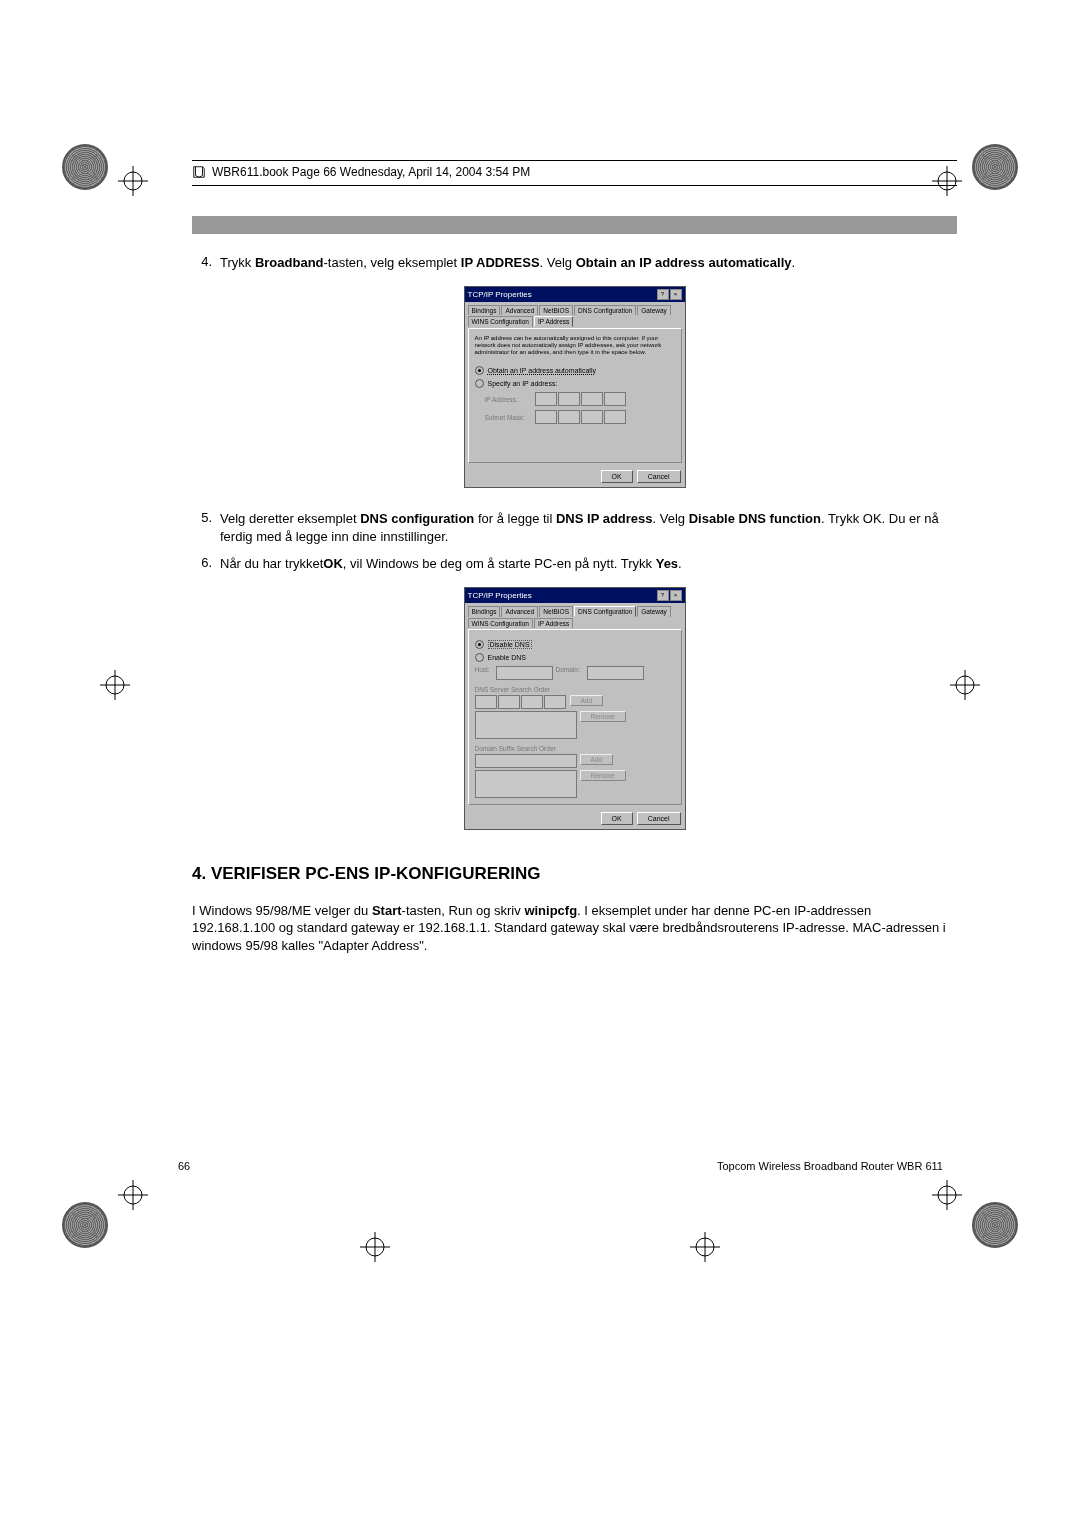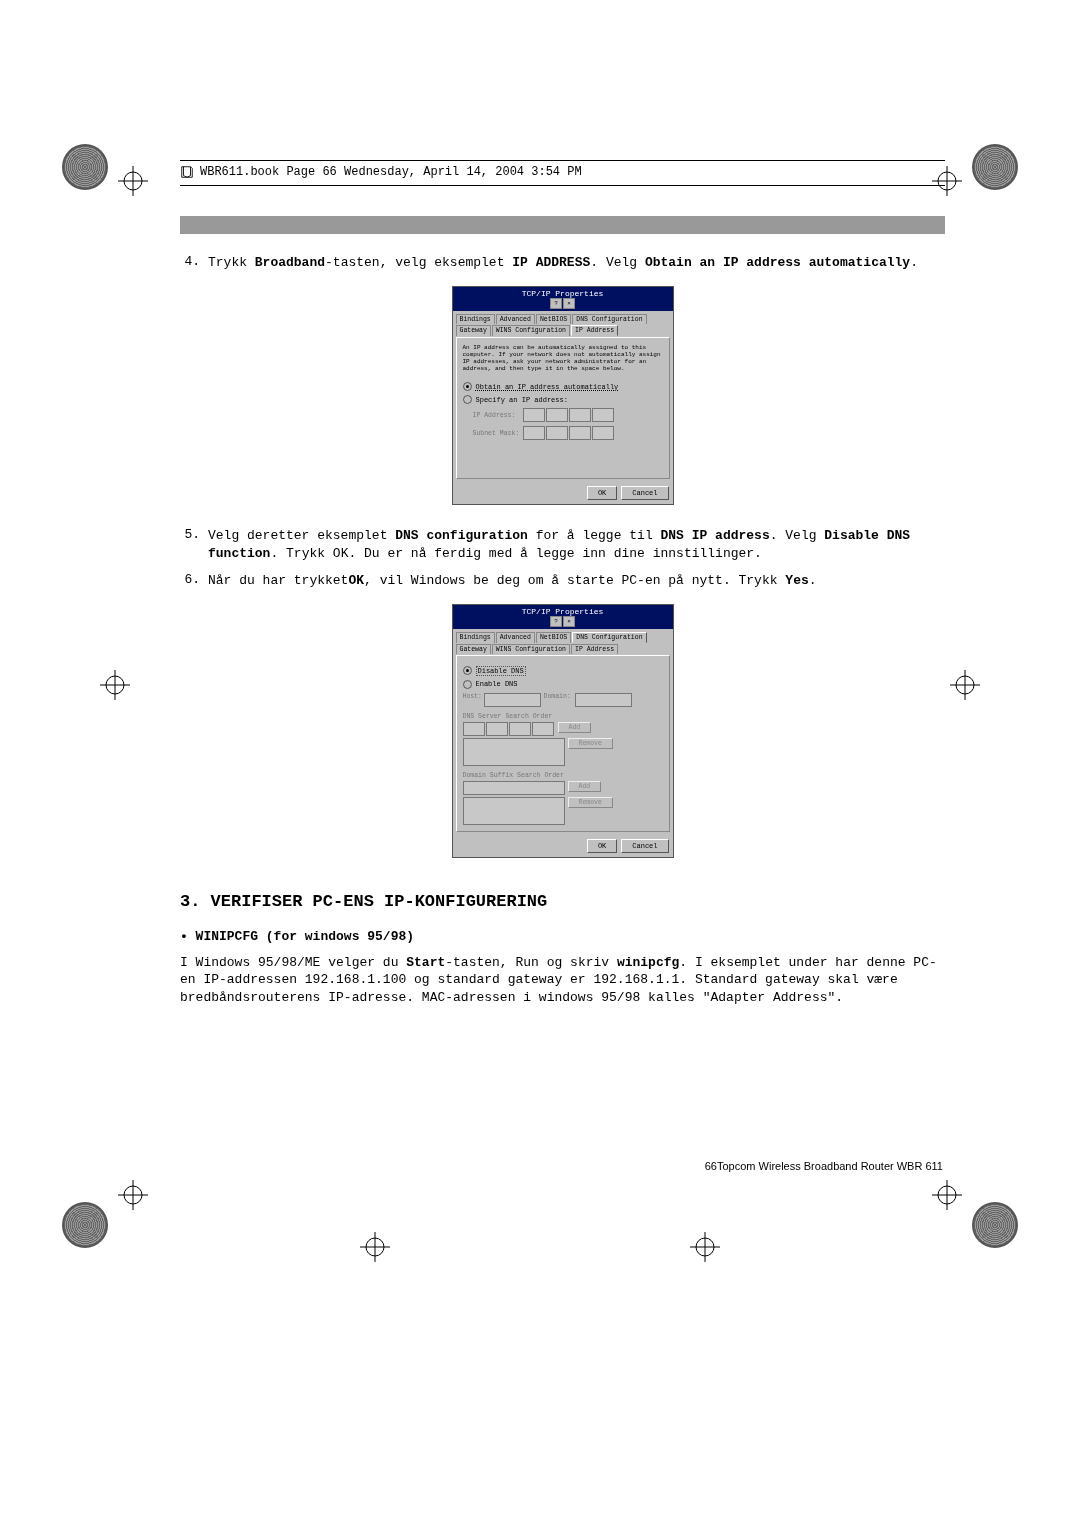--- a/index.html
+++ b/index.html
@@ -8,24 +8,23 @@
     width: 1080px;
     height: 1528px;
     font-family: Arial, Helvetica, sans-serif;
     font-size: 13px;
     color: #000;
     background: #fff;
     position: relative;
   }
   .page {
     position: absolute;
-    left: 180px;
+    left: 192px;
     top: 160px;
     width: 765px;
-    font-family: Liberation Mono, monospace;
   }
   .header-rule-top { border-top: 1px solid #000; margin-bottom: 2px; }
   .header-line {
     display: flex;
     align-items: center;
     font-size: 12px;
     padding: 2px 0 6px 0;
   }
   .hdr-icon {
     display: inline-block;
@@ -66,21 +65,20 @@
     color: #000;
   }
   .win95 .tbar {
     background: #001060;
     color: #fff;
     font-size: 8px;
     padding: 2px 3px;
     display: flex;
     justify-content: space-between;
     align-items: center;
-    flex-direction: column;
   }
   .win95 .tbar .tbtns { display: flex; gap: 1px; }
   .win95 .tbar .tb {
     width: 10px; height: 9px;
     background: #c0c0c0;
     border: 1px solid #888;
     font-size: 6px;
     display: flex; align-items: center; justify-content: center;
     color: #000;
   }
@@ -136,21 +134,21 @@
   .para { margin: 0 0 14px 0; line-height: 1.35; }
   .sub { margin: 0 0 10px 0; font-weight: bold; }
   .note { font-style: italic; font-weight: bold; margin: 14px 0; }
 
   .footer {
     position: absolute;
     left: 178px;
     width: 765px;
     top: 1160px;
     display: flex;
-    justify-content: flex-end;
+    justify-content: space-between;
     font-size: 11px;
   }
   .reg-cross { position: absolute; }
 
   .coin { position:absolute; width:42px; height:42px; border-radius:50%; background: repeating-radial-gradient(circle, #666 0 1px, #999 1px 2px); border:2px solid #555;}
 </style>
 </head>
 <body>
 
 <div class="coin" style="left:62px; top:144px;"></div>
@@ -384,24 +382,23 @@
             </div>
           </div>
         </div>
         <div class="btns">
           <span class="wbtn">OK</span>
           <span class="wbtn">Cancel</span>
         </div>
       </div>
     </div>
 
-    <h2 class="section">3.   VERIFISER PC-ENS IP-KONFIGURERING</h2>
-
-
-    <p class="sub">• WINIPCFG (for windows 95/98)</p>
+    <h2 class="section">4.   VERIFISER PC-ENS IP-KONFIGURERING</h2>
+
+
 
     <p class="para">
       <span>I Windows 95/98/ME velger du  </span><b>Start</b><span>-tasten, Run og skriv </span><b>winipcfg</b><span>. I eksemplet under har denne PC-en IP-addressen 192.168.1.100 og standard gateway er 192.168.1.1. Standard gateway skal være bredbåndsrouterens IP-adresse. MAC-adressen i windows 95/98 kalles "Adapter Address".</span>
     </p>
 
 
   </div>
 </div>
 
 <div class="footer">

